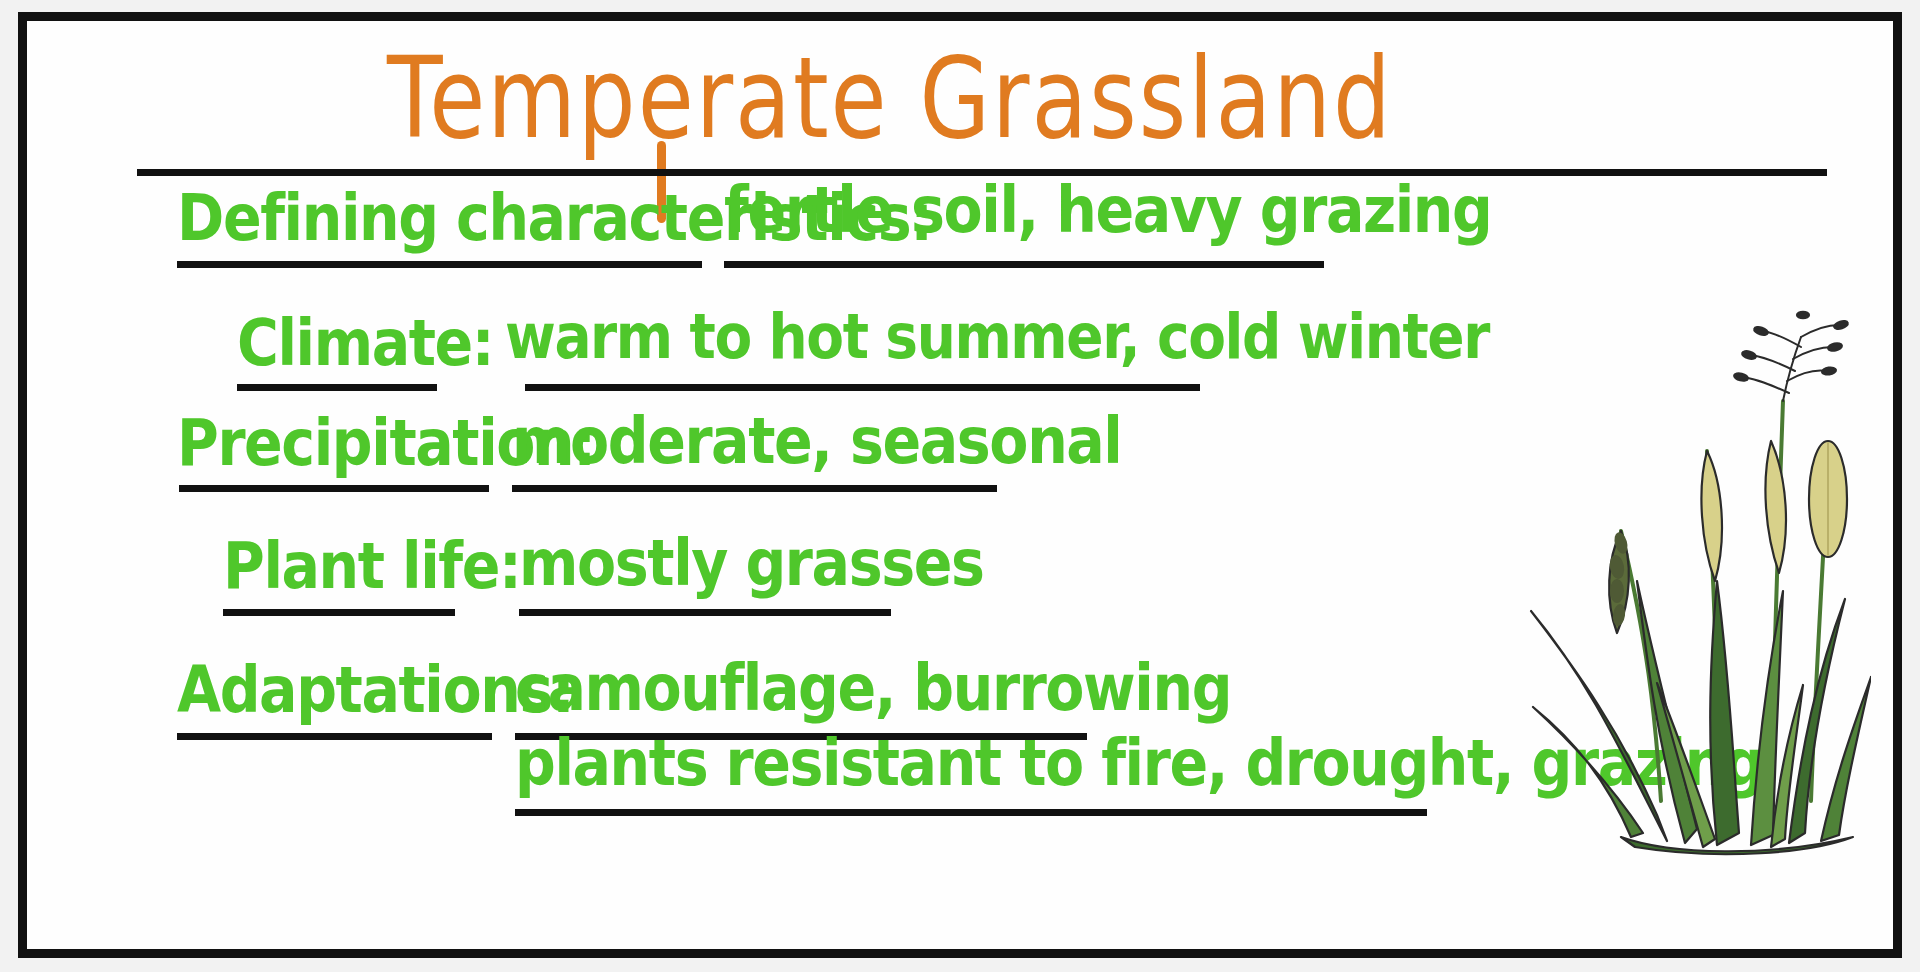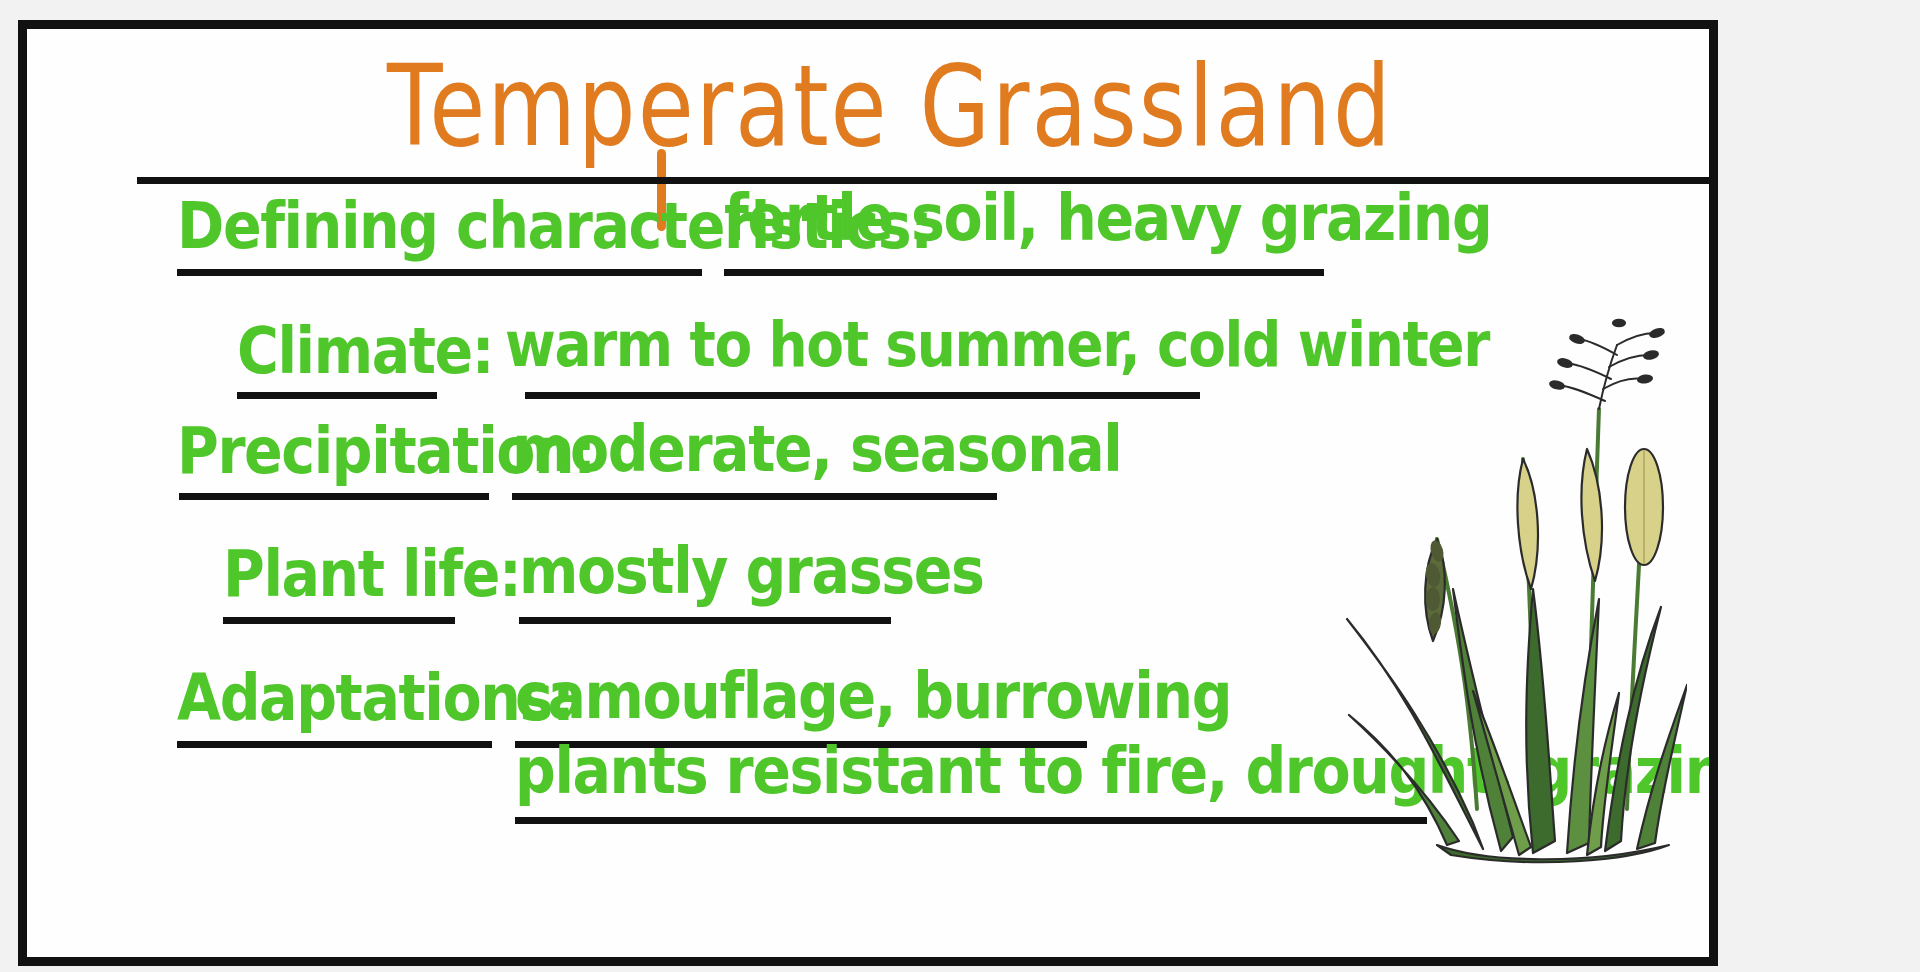--- a/index.html
+++ b/index.html
@@ -12,25 +12,24 @@
   #slide{
     position:relative;
     width:1920px;height:972px;
     background:#f2f2f2;
     box-sizing:border-box;
   }
   
   .frame{
     position:absolute;
     left:18px;top:12px;
-    width:1700px;height:946px;
+    width:1884px;height:946px;
     border:9px solid #111111;
     background:#ffffff;
     box-sizing:border-box;
-    margin-top:8px;
   }
   .board{
     position:absolute;
     left:0;top:0;right:0;bottom:0;
     background:#fefefe;
     overflow:hidden;
   }
 
   
   .hand{

